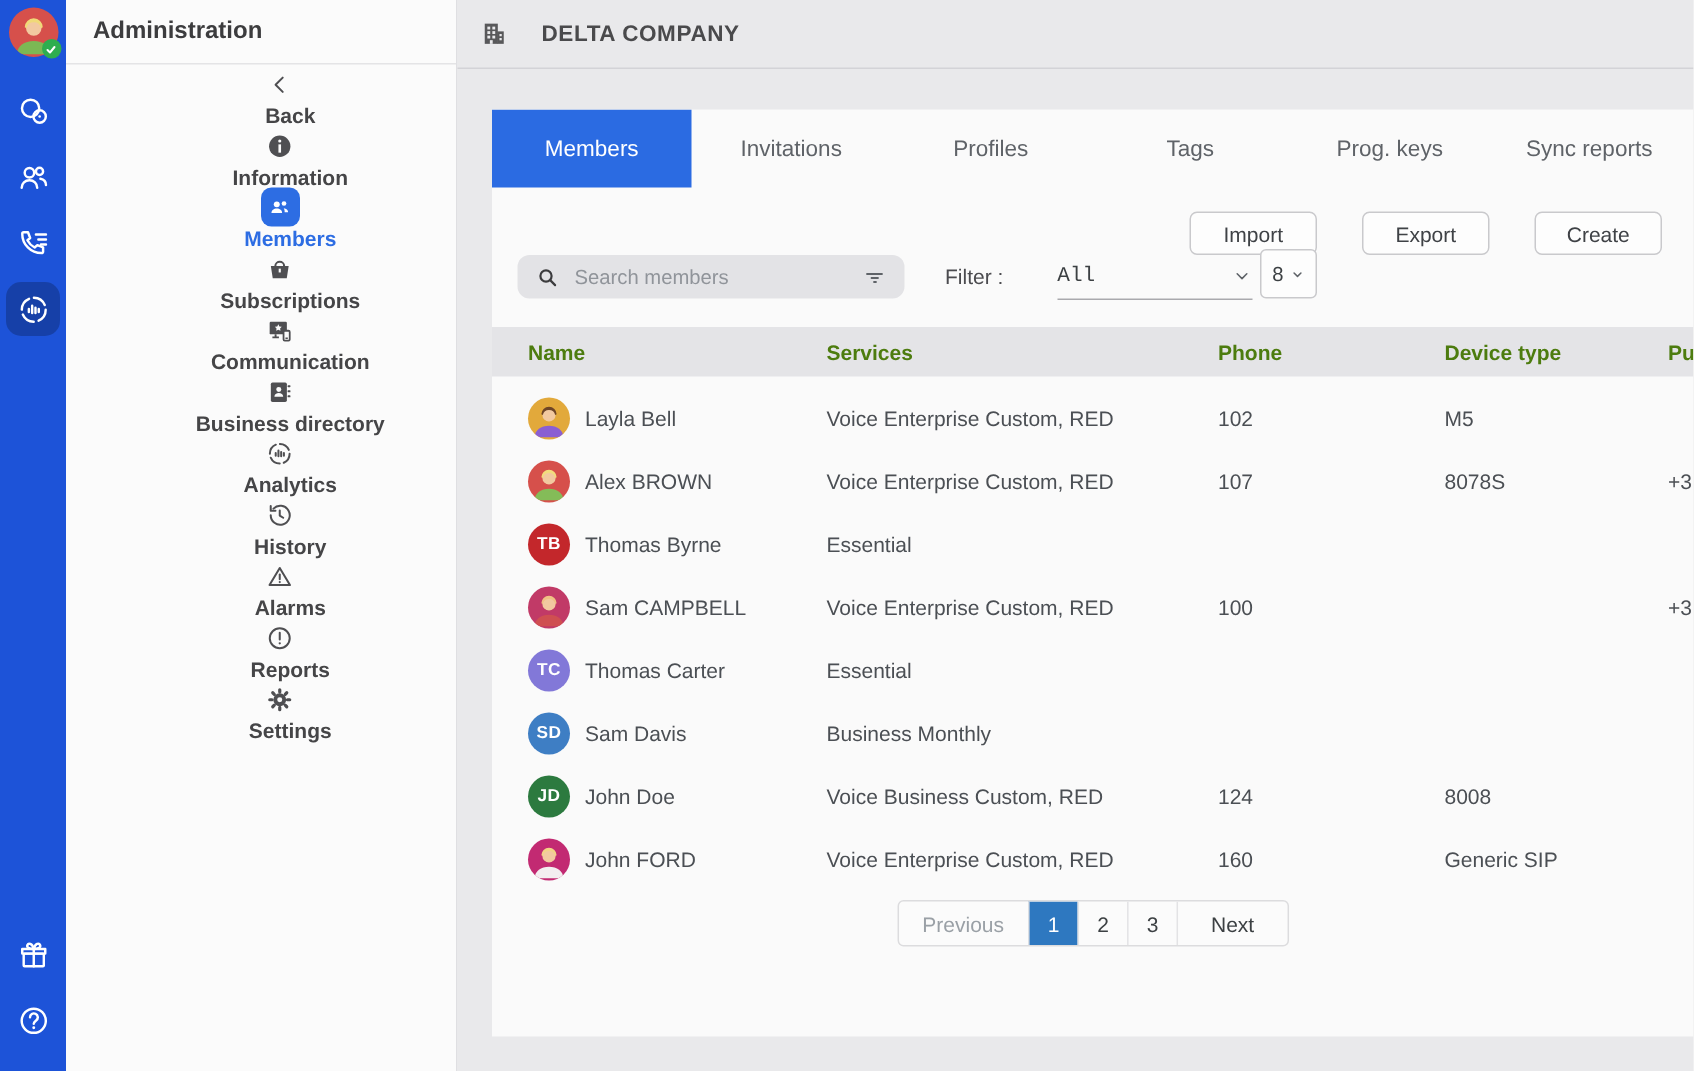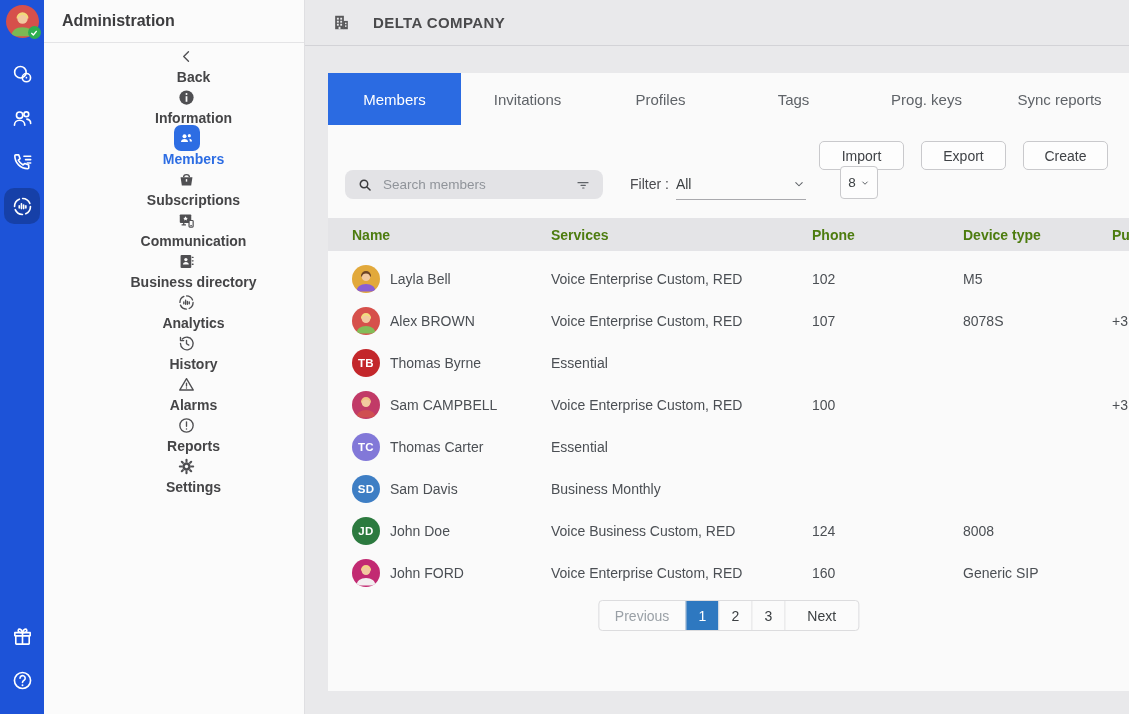--- a/index.html
+++ b/index.html
@@ -23,43 +23,43 @@
   .side-item { height:41px; display:flex; align-items:center; padding-left:25px; cursor:pointer;flex-direction:column; }
   .side-item .ic { width:26px; height:26px; display:flex; align-items:center; justify-content:center; color:#4f4f52; flex-shrink:0; }
   .side-item .ic svg { width:19px; height:19px; }
   .side-item .lbl { margin-left:14px; font-weight:600; color:#454547; font-size:14px; }
   .side-item.active .ic { background:#2d6de3; border-radius:7px; color:#fff; }
   .side-item.active .ic svg { width:17px; height:17px; }
   .side-item.active .lbl { color:#2d6de3; }
 
   
   .main { flex:1; display:flex; flex-direction:column; background:#e9e9eb; min-width:0; }
-  .topbar { height:46px; border-bottom:1px solid #d3d3d7; display:flex; align-items:center; padding-left:27px; flex-shrink:0; }
+  .topbar { height:46px; border-bottom:1px solid #d3d3d7; display:flex; align-items:center; padding-left:15px; flex-shrink:0; }
   .topbar .bico { color:#58585a; margin-right:22px; display:flex; }
   .topbar .bico svg { width:19px; height:19px; }
   .topbar .cname { font-size:15px; font-weight:700; color:#4a4a4c; letter-spacing:.4px; }
 
   .card { margin:27px 0 0 23px; width:801px; height:618px; background:#fafafa; position:relative; overflow:hidden; }
 
   .tabs { display:flex; height:52px; }
   .tab { width:133px; display:flex; align-items:center; justify-content:center; font-size:15px; color:#5f6368; cursor:pointer; }
   .tab.active { background:#2b6be2; color:#fff; }
 
-  .actions { position:absolute; top:68px; right:21px; display:flex; gap:17px; }
+  .actions { position:absolute; top:68px; right:21px; display:flex; gap:30px; }
   .btn { width:85px; height:29px; border:1px solid #c9c9cc; border-radius:5px; background:#fdfdfd; font-size:14px; color:#3f4246; display:flex; align-items:center; justify-content:center; cursor:pointer; }
 
   .search-pill { position:absolute; top:97px; left:17px; width:258px; height:29px; background:#e3e3e6; border-radius:8px; display:flex; align-items:center; padding:0 12px; cursor:text; }
   .search-pill svg.mag { width:16px; height:16px; color:#3c3c3e; flex-shrink:0; }
   .search-pill input { flex:1; border:none; outline:none; background:transparent; font-family:inherit; font-size:13.5px; color:#4b4f54; margin-left:10px; min-width:0; }
   .search-pill input::placeholder { color:#90949a; }
   .search-pill .flt { width:16px; height:16px; color:#5f6368; flex-shrink:0; cursor:pointer; }
 
   .filter-wrap { position:absolute; top:94px; left:302px; height:34px; display:flex; align-items:center; }
   .filter-label { color:#4b4b4f; font-size:14px; }
-  .filter-select { margin-left:7px; width:130px; height:32px; border-bottom:1px solid #a9a9ad; display:flex; align-items:center; justify-content:space-between; cursor:pointer; }
+  .filter-select { margin-left:36px; width:130px; height:32px; border-bottom:1px solid #a9a9ad; display:flex; align-items:center; justify-content:space-between; cursor:pointer;font-family:Liberation Mono, monospace; }
   .filter-select .val { font-size:14px; color:#3c4043; }
   .filter-select svg { width:14px; height:14px; color:#5f6368; }
 
   .size-select { position:absolute; top:93px; left:512px; width:38px; height:33px; border:1px solid #c9c9cc; border-radius:4px; background:#fdfdfd; display:flex; align-items:center; justify-content:center; gap:4px; cursor:pointer; }
   .size-select .val { font-size:13.5px; color:#3c4043; }
   .size-select svg { width:10px; height:10px; color:#5f6368; }
 
   .grid-cols { display:grid; grid-template-columns:199px 261px 151px 149px 60px; padding-left:24px; align-items:center; }
   .thead { position:absolute; top:145px; left:0; right:0; height:33px; background:#e4e4e7; }
   .thead .th { font-weight:700; font-size:14px; color:#4d7c0f; cursor:pointer; white-space:nowrap; }

